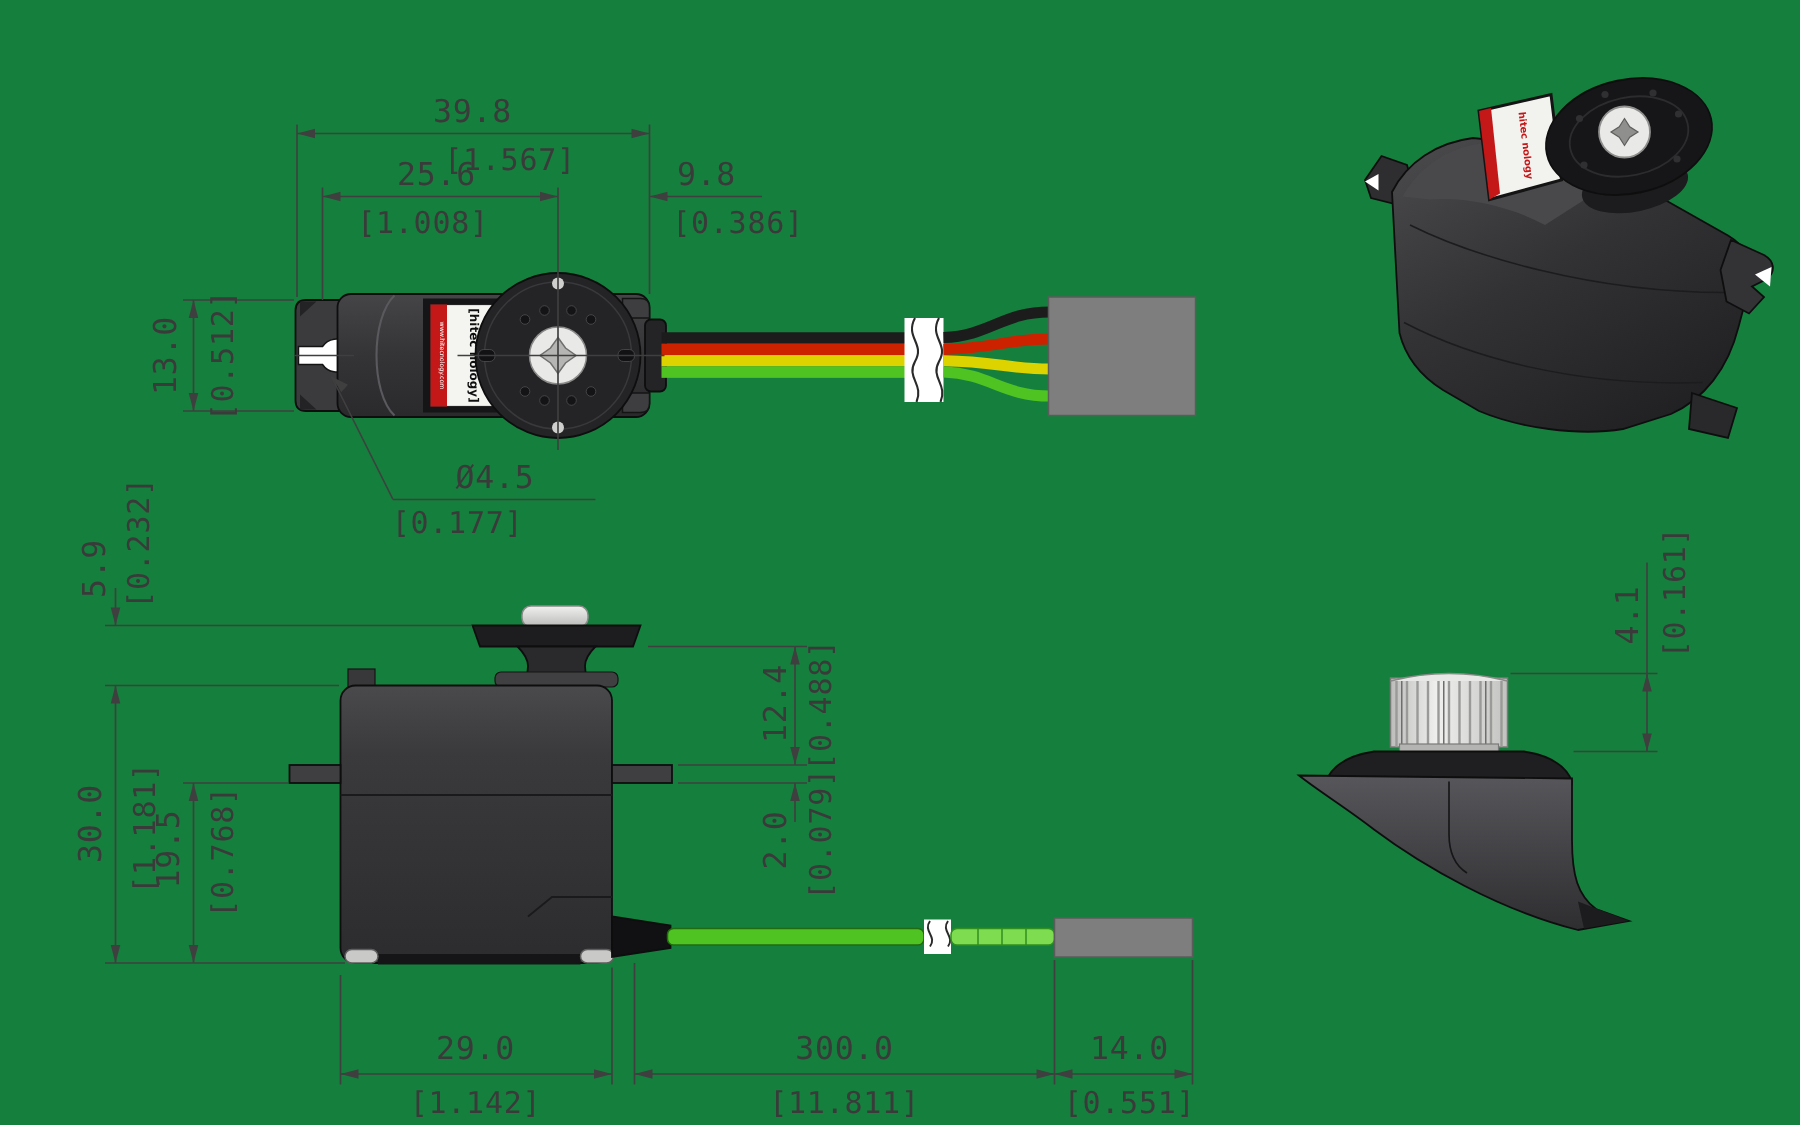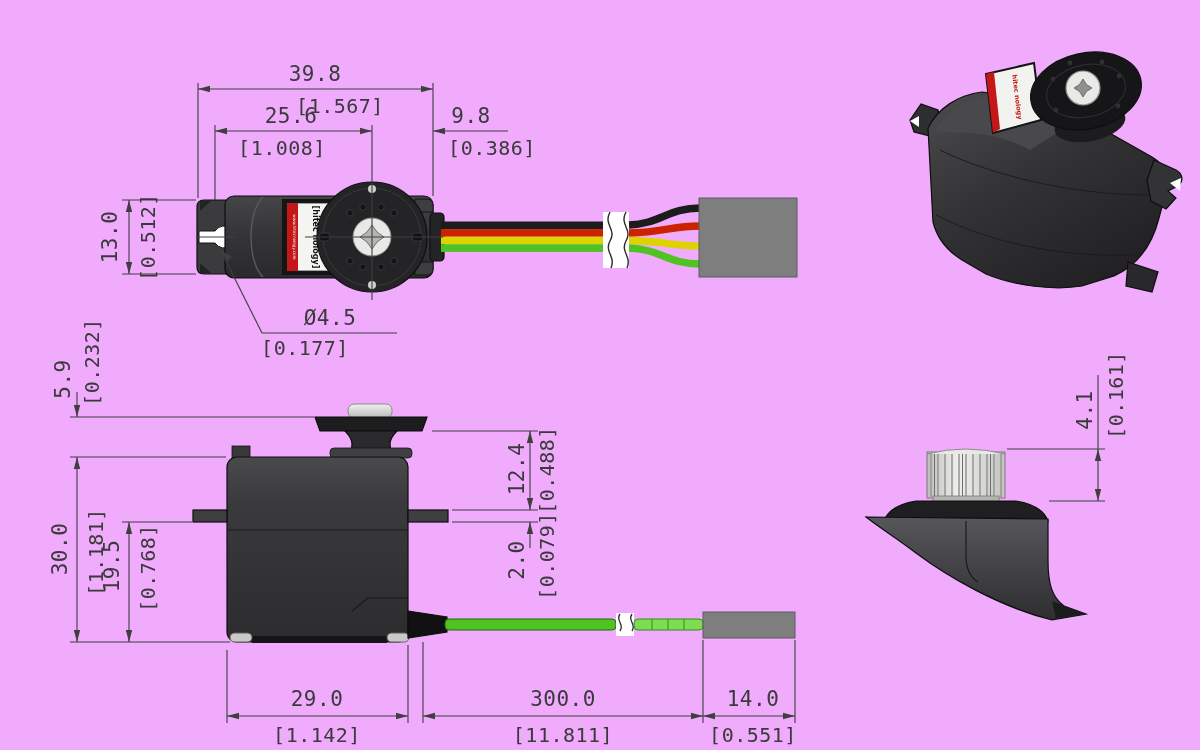--- a/index.html
+++ b/index.html
@@ -1,16 +1,16 @@
 <!DOCTYPE html>
 <html><head>
 <meta charset="utf-8">
 <style>
   html,body{margin:0;padding:0;background:#ffffff;}
-  .stage{position:relative;width:1200px;height:750px;background:#f0abfc;overflow:hidden;}
+  .stage{position:relative;width:1200px;height:750px;background:#15803d;overflow:hidden;}
   svg{display:block;}
   .dim-text{fill:#3a3a3a;letter-spacing:.5px;}
   .dmm{font:21px "DejaVu Sans Mono", monospace;}
   .din{font:20px "DejaVu Sans Mono", monospace;}
   .cad{stroke:#3f3f3f;stroke-width:1.1;fill:none;}
   .cad-arrow{fill:#3f3f3f;stroke:none;}
   .outline{stroke:#0e0e0f;stroke-width:1.2;}
 </style>
 </head>
 <body>

